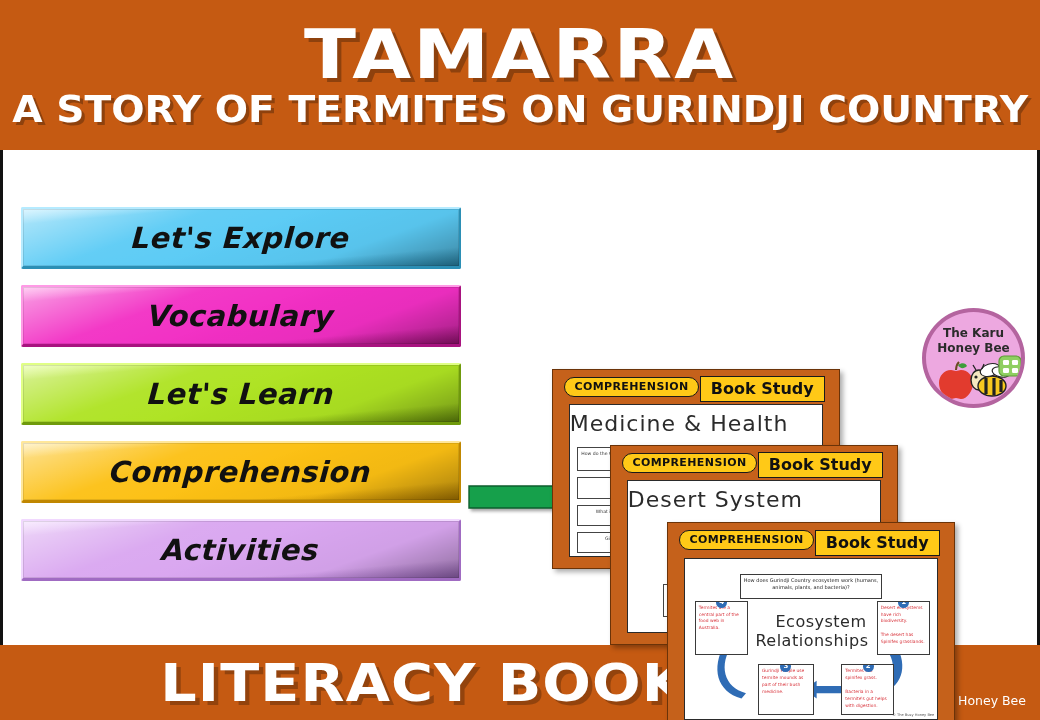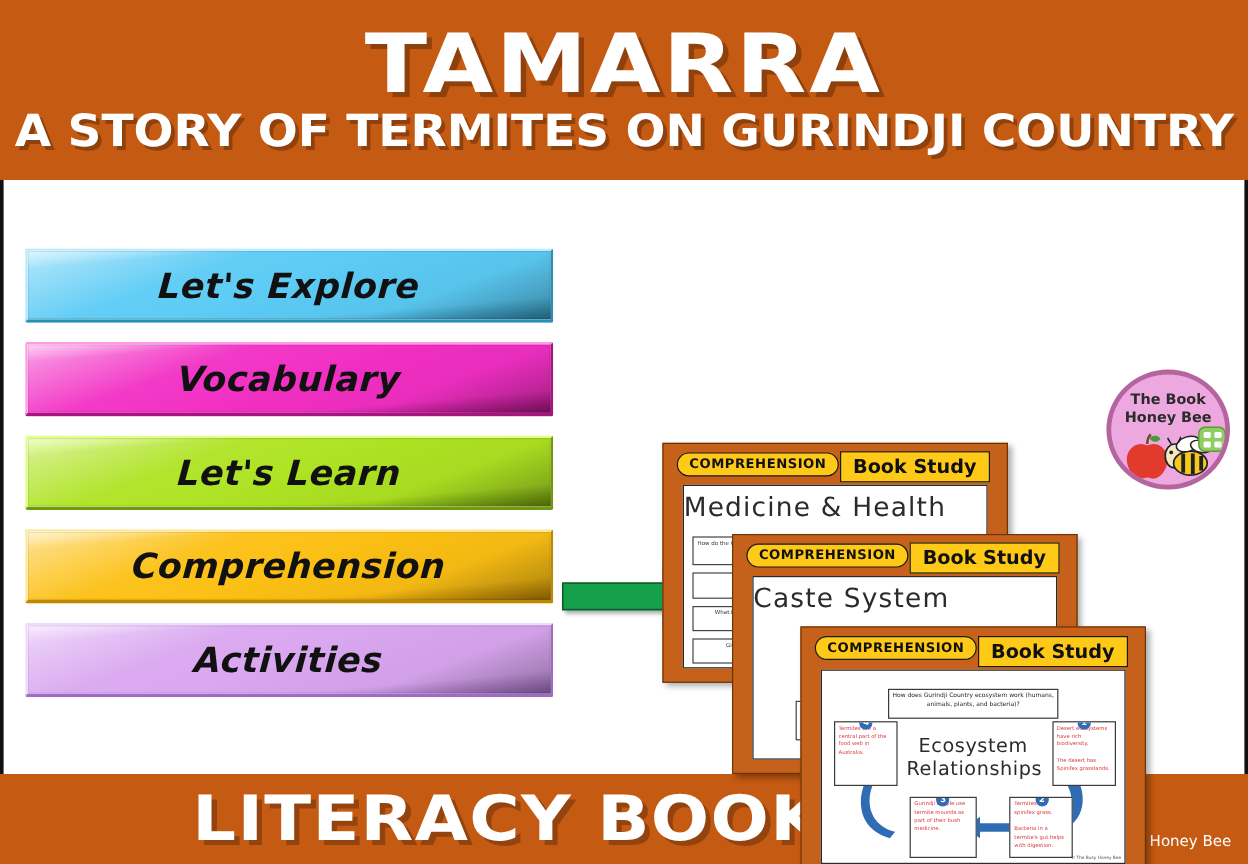--- a/index.html
+++ b/index.html
@@ -205,21 +205,21 @@
   
   .eco-question {
     position: absolute; left: 22%; top: 9%; width: 56%; height: 16%;
     border: 1.2px solid #3a3a3a; background: #fff;
     font-family: "DejaVu Sans", sans-serif;
     font-size: 5px; line-height: 1.5; text-align: center;
     color: #1d1d1d; padding: 2px 1px; overflow: hidden;
   }
   .eco-title {
     position: absolute; left: 28%; top: 34%; width: 44%;
-    text-align: center;
+    text-align: right;
     font-family: "DejaVu Sans", sans-serif;
     font-size: 16px; line-height: 1.15;
     color: #2b2b2b; letter-spacing: 0.5px;
   }
   .eco-node {
     position: absolute;
     border: 1.2px solid #3a3a3a; background: #fff;
     font-family: "DejaVu Sans", sans-serif;
     font-size: 4.4px; line-height: 1.55;
     color: #d8343c; padding: 3px 3px; overflow: hidden;
@@ -319,21 +319,21 @@
         <div class="qbox" style="left:3%;top:84%;width:44%;height:14%;">Give another… import…</div>
 
         <div class="qbox red" style="left:52%;top:28%;width:45%;height:16%;">Karu Kampamap – treating babies with a termite mound</div>
       </div>
     </div>
 
     <div class="card" id="card-caste">
       <div class="tag-comp">COMPREHENSION</div>
       <div class="tag-book">Book Study</div>
       <div class="card-inner">
-        <div class="card-heading">Caste System</div>
+        <div class="card-heading">Desert System</div>
 
         <div class="repro-box">
           <div class="repro-title">REPRODUCTIVES</div>
           <div class="repro-sub">reproduce</div>
         </div>
 
         <div class="qbox" style="left:14%;top:68%;width:36%;height:22%;">Termit… What roles…</div>
       </div>
     </div>
 
@@ -378,21 +378,21 @@
           <div class="eco-num" style="position:absolute;left:40%;top:-9%;">4</div>
           <span style="white-space: pre-line;">Termites are a central part of the food web in Australia.</span>
         </div>
 
         <div class="eco-credit">© The Busy Honey Bee</div>
       </div>
     </div>
 
     <div class="logo">
       <div class="logo-text">
-        <span>The Book</span><br>
+        <span>The Karu</span><br>
         <span>Honey Bee</span>
       </div>
       <svg style="position:absolute;left:0;top:0;width:103px;height:100px;" viewBox="0 0 103 100">
 
         <g>
           <path d="M25,58 c-7,0 -12,6 -12,13 c0,8 6,16 12,16 c2,0 3,-1 5,-1 c2,0 3,1 5,1 c6,0 12,-8 12,-16 c0,-7 -5,-13 -12,-13 c-2,0 -3,1 -5,1 c-2,0 -3,-1 -5,-1 z" fill="#e23b2e"></path>
           <path d="M30,58 c0,-4 1,-6 3,-8" stroke="#6b4a22" stroke-width="2" fill="none"></path>
           <path d="M32,53 c4,-3 8,-2 9,1 c-3,3 -7,3 -9,-1 z" fill="#3f9d3a"></path>
         </g>
 

